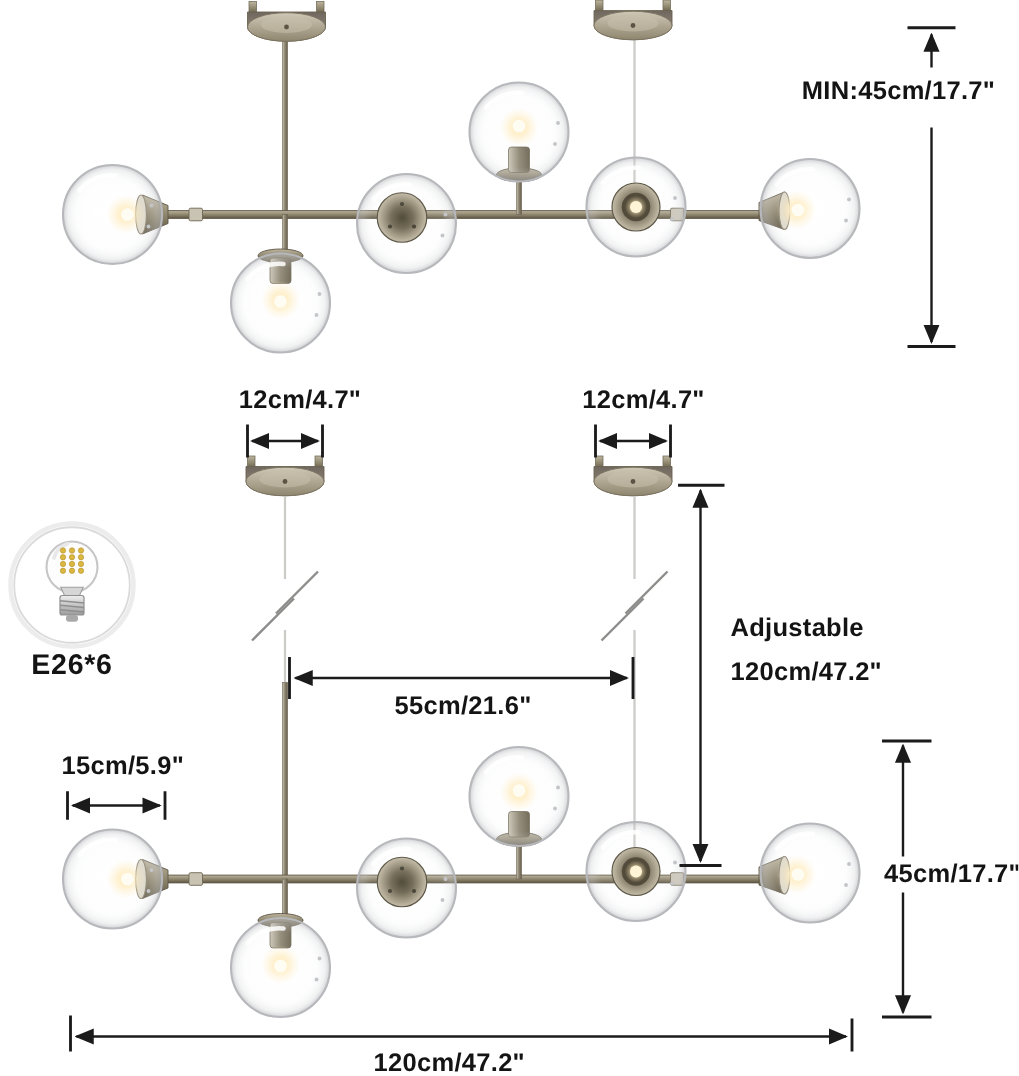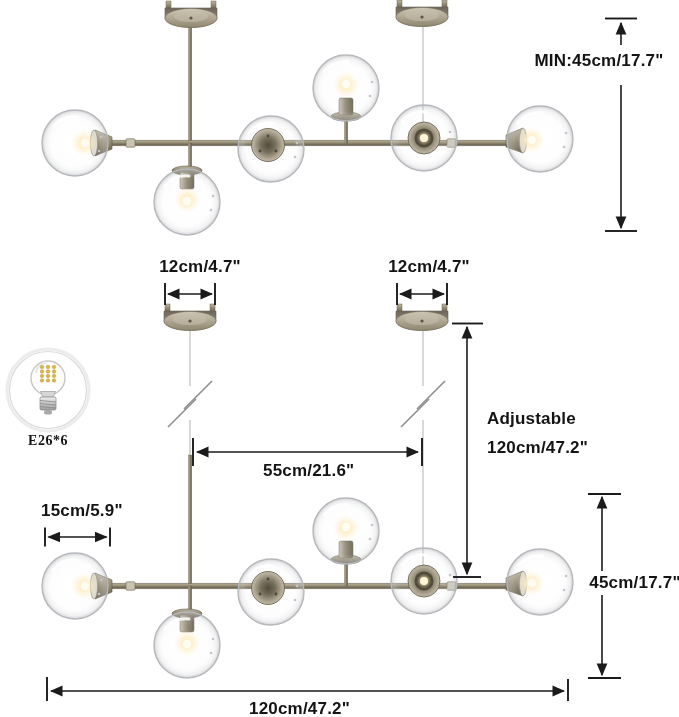--- a/index.html
+++ b/index.html
@@ -16,21 +16,21 @@
     font-weight:bold;
     font-size:17px;
     line-height:1.15;
     color:#141414;
     text-align:center;
     white-space:nowrap;
     letter-spacing:0.2px;
   }
   .lbl.left-align{text-align:left;}
   .lbl.on-line{background:#ffffff;padding:2px 0;}
-  .lbl.big{font-size:14px;letter-spacing:0.5px;font-family:Liberation Serif, serif;}
+  .lbl.big{font-size:19px;letter-spacing:0.5px;}
   .dim{stroke:#1b1b1b;stroke-width:1.6;fill:none;}
   .tick{stroke:#1b1b1b;stroke-width:1.9;fill:none;}
   .wire{stroke:#cbcbc7;stroke-width:1.5;fill:none;}
   .break-mark{stroke:#8d8d8b;stroke-width:1.6;fill:none;}
 </style>
 </head>
 <body>
 
 <div id="stage">
 

